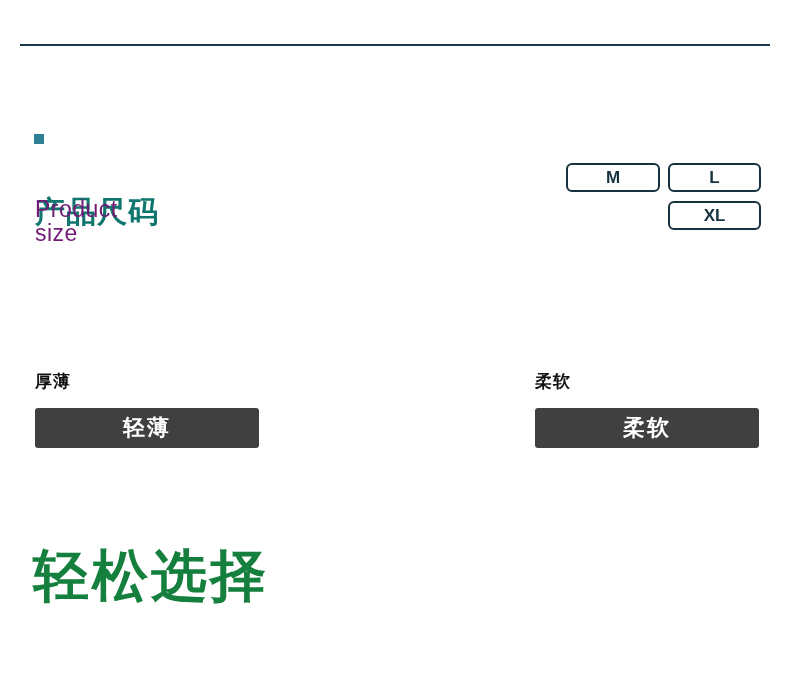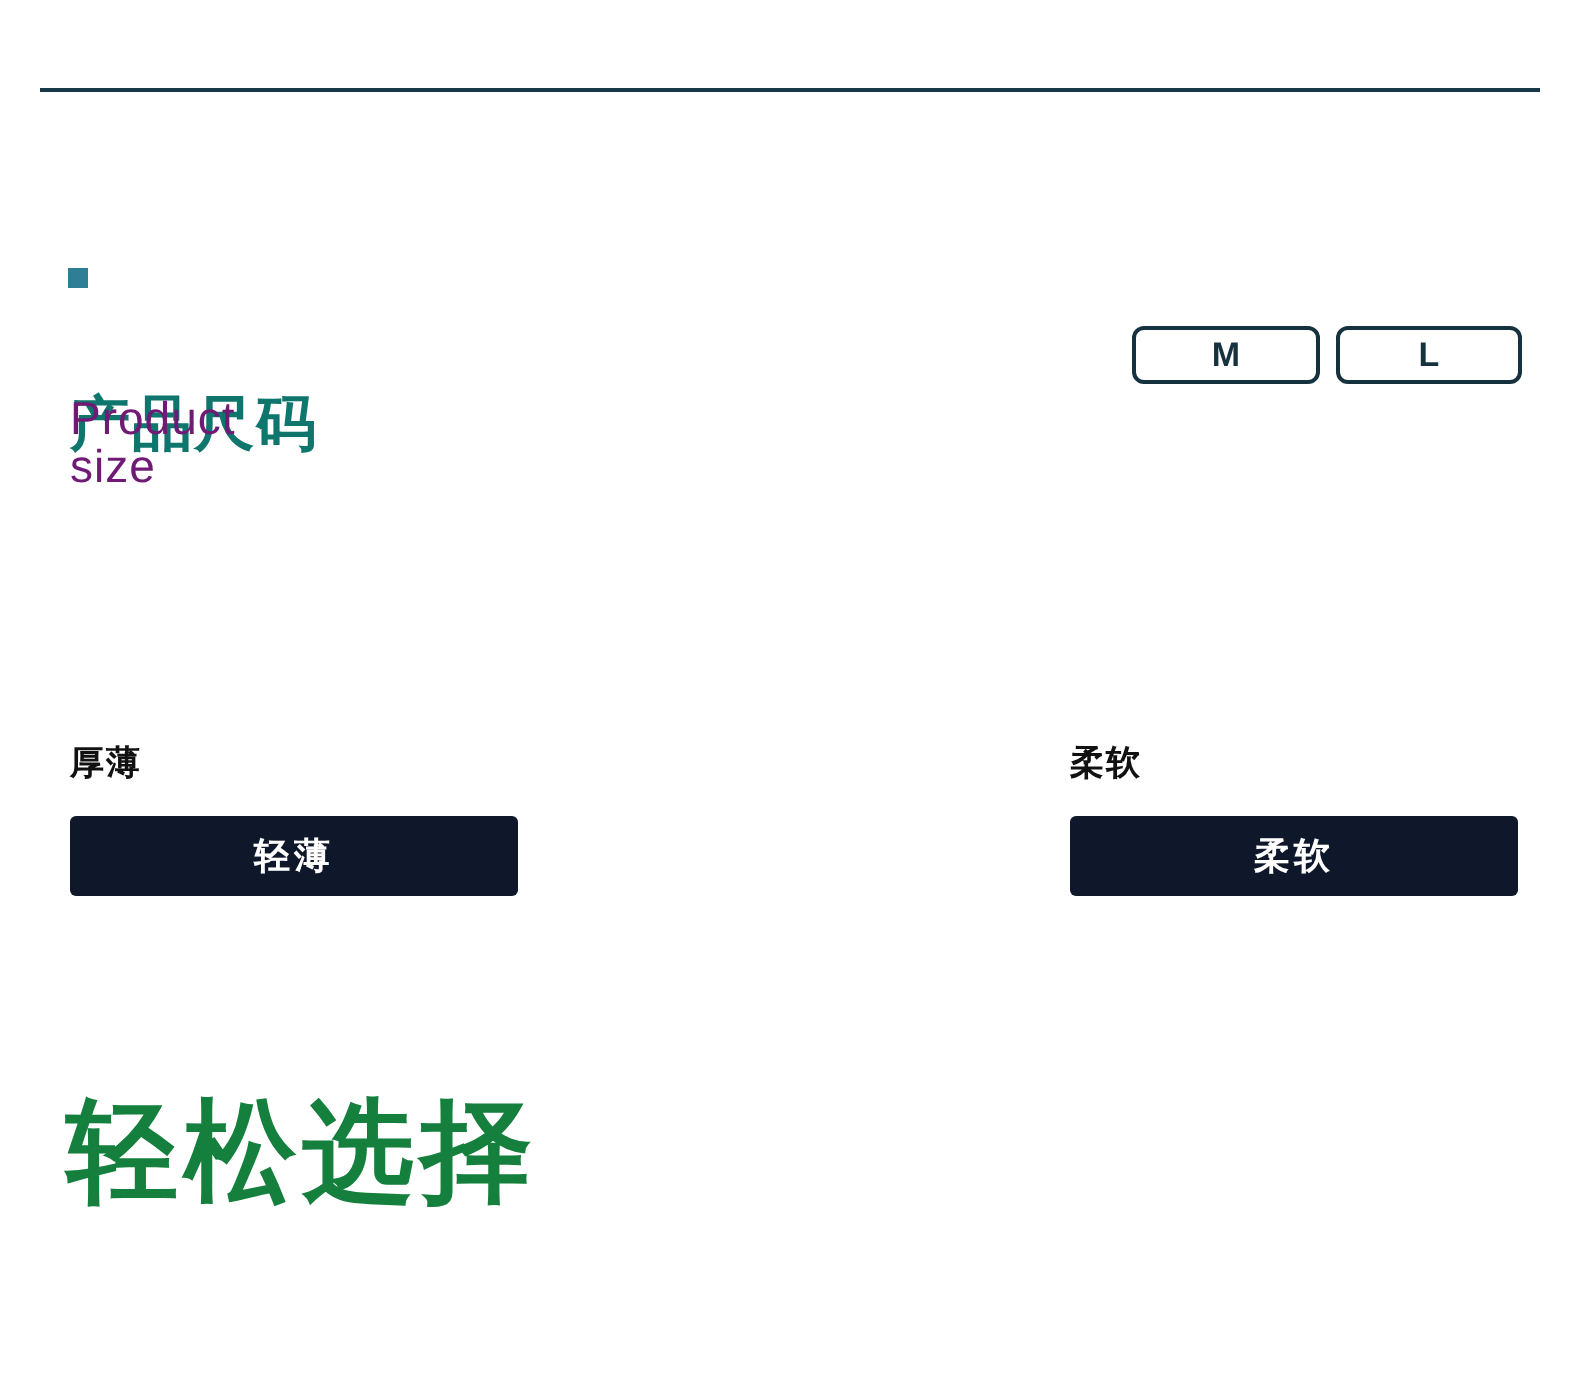--- a/index.html
+++ b/index.html
@@ -88,24 +88,24 @@
     .attribute { flex: 1; }
     .attr-label {
       font-size: 17px;
       font-weight: bold;
       color: #111111;
       margin-bottom: 15px;
       letter-spacing: 1px;
     }
     .attr-bar {
       height: 40px;
-      background: #0f172a;
+      background: #404040;
       border-radius: 3px;
       color: #ffffff;
-      font-size: 18px;
+      font-size: 22px;
       font-weight: bold;
       display: flex;
       align-items: center;
       justify-content: center;
       letter-spacing: 2px;
     }
 
     .headline {
       position: absolute;
       left: 33px;
@@ -127,20 +127,21 @@
 <h1 class="section-title">产品尺码</h1>
 
 <div class="section-subtitle">
   <div>Product</div>
   <div>size</div>
 </div>
 
 <div class="sizes">
   <div class="size-btn size-m">M</div>
   <div class="size-btn size-l">L</div>
+  <div class="size-btn size-xl">XL</div>
 </div>
 
 <div class="attributes">
   <div class="attribute">
     <div class="attr-label">厚薄</div>
     <div class="attr-bar">轻薄</div>
   </div>
   <div class="attribute">
   </div>
   <div class="attribute">

